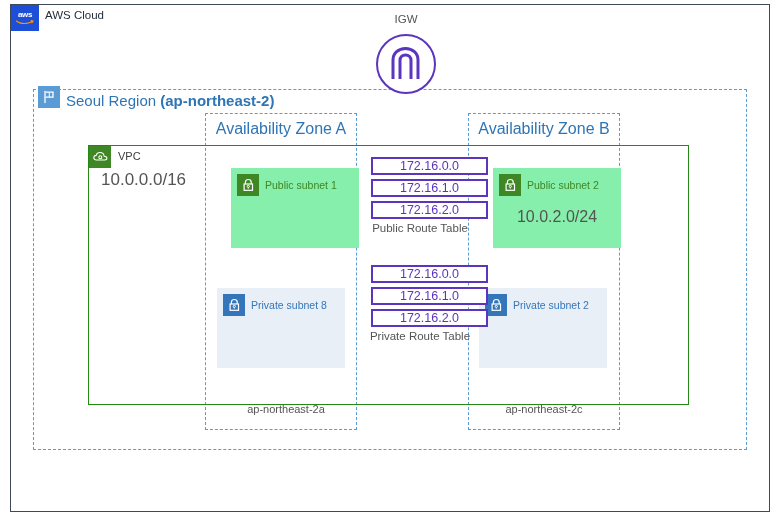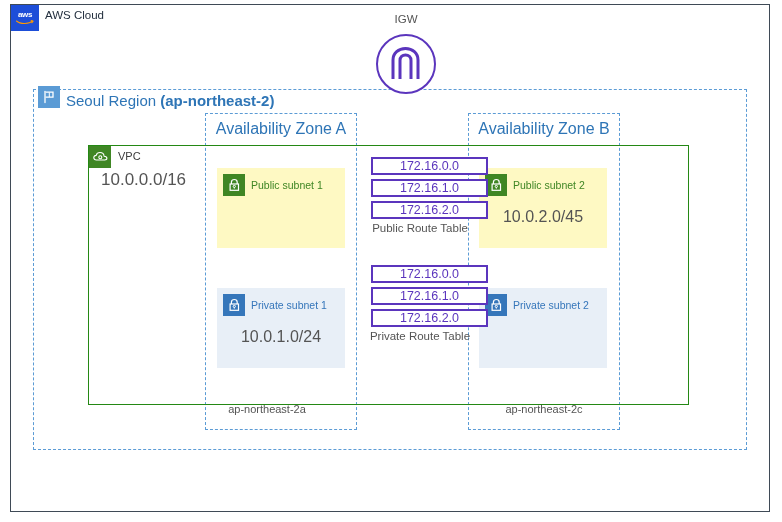--- a/index.html
+++ b/index.html
@@ -54,21 +54,21 @@
   .az-title{
     position:absolute;top:120px;width:152px;text-align:center;
     font-size:16px;color:#2e75b6;
   }
   #az-a-title{left:205px;}
   #az-b-title{left:468px;}
   .az-footer{
     position:absolute;top:403px;width:152px;text-align:center;
     font-size:11px;color:#545454;
   }
-  #az-a-footer{left:191px;}
+  #az-a-footer{left:210px;}
   #az-b-footer{left:468px;}
 
   
   .vpc-box{
     position:absolute;left:88px;top:145px;width:601px;height:260px;
     border:1.4px solid #248814;box-sizing:border-box;background:transparent;
   }
   .vpc-icon{
     position:absolute;left:89px;top:146px;width:22px;height:22px;
     background:#3f8624;display:flex;align-items:center;justify-content:center;
@@ -77,21 +77,21 @@
     position:absolute;left:118px;top:150px;font-size:11px;color:#3b3b3b;
   }
   .vpc-cidr{
     position:absolute;left:101px;top:170px;font-size:17px;color:#545454;
   }
 
   
   .subnet{
     position:absolute;width:128px;height:80px;box-sizing:border-box;
   }
-  .subnet.public{background:#fef9c3;}
+  .subnet.public{background:#86efac;margin-left:14px;}
   .subnet.private{background:#e8eff7;}
   .subnet-icon{
     position:absolute;left:6px;top:6px;width:22px;height:22px;
     display:flex;align-items:center;justify-content:center;
   }
   .subnet.public .subnet-icon{background:#3f8624;}
   .subnet.private .subnet-icon{background:#3576ba;}
   .subnet-name{
     position:absolute;left:34px;top:11px;font-size:10.5px;
   }
@@ -227,35 +227,34 @@
     <span class="subnet-icon">
       <svg width="13" height="14" viewBox="0 0 13 14" aria-hidden="true">
         <path d="M3.4,6 L3.4,4.2 C3.4,2.6 4.6,1.5 6.3,1.5
                  C8,1.5 9.2,2.6 9.2,4.2 L9.2,6" fill="none" stroke="#ffffff" stroke-width="1.2"></path>
         <rect x="2.1" y="6" width="8.4" height="6.3" fill="none" stroke="#ffffff" stroke-width="1.2"></rect>
         <circle cx="6.3" cy="8.4" r="1.1" fill="none" stroke="#ffffff" stroke-width="1"></circle>
         <path d="M6.3,9.4 L6.3,10.6" stroke="#ffffff" stroke-width="1"></path>
       </svg>
     </span>
     <span class="subnet-name">Public subnet 2</span>
-    <span class="subnet-cidr">10.0.2.0/45</span>
+    <span class="subnet-cidr">10.0.2.0/24</span>
   </div>
 
   <div class="subnet private" id="subnet-priv-1">
     <span class="subnet-icon">
       <svg width="13" height="14" viewBox="0 0 13 14" aria-hidden="true">
         <path d="M3.4,6 L3.4,4.2 C3.4,2.6 4.6,1.5 6.3,1.5
                  C8,1.5 9.2,2.6 9.2,4.2 L9.2,6" fill="none" stroke="#ffffff" stroke-width="1.2"></path>
         <rect x="2.1" y="6" width="8.4" height="6.3" fill="none" stroke="#ffffff" stroke-width="1.2"></rect>
         <circle cx="6.3" cy="8.4" r="1.1" fill="none" stroke="#ffffff" stroke-width="1"></circle>
         <path d="M6.3,9.4 L6.3,10.6" stroke="#ffffff" stroke-width="1"></path>
       </svg>
     </span>
-    <span class="subnet-name">Private subnet 1</span>
-    <span class="subnet-cidr">10.0.1.0/24</span>
+    <span class="subnet-name">Private subnet 8</span>
   </div>
 
   <div class="subnet private" id="subnet-priv-2">
     <span class="subnet-icon">
       <svg width="13" height="14" viewBox="0 0 13 14" aria-hidden="true">
         <path d="M3.4,6 L3.4,4.2 C3.4,2.6 4.6,1.5 6.3,1.5
                  C8,1.5 9.2,2.6 9.2,4.2 L9.2,6" fill="none" stroke="#ffffff" stroke-width="1.2"></path>
         <rect x="2.1" y="6" width="8.4" height="6.3" fill="none" stroke="#ffffff" stroke-width="1.2"></rect>
         <circle cx="6.3" cy="8.4" r="1.1" fill="none" stroke="#ffffff" stroke-width="1"></circle>
         <path d="M6.3,9.4 L6.3,10.6" stroke="#ffffff" stroke-width="1"></path>

